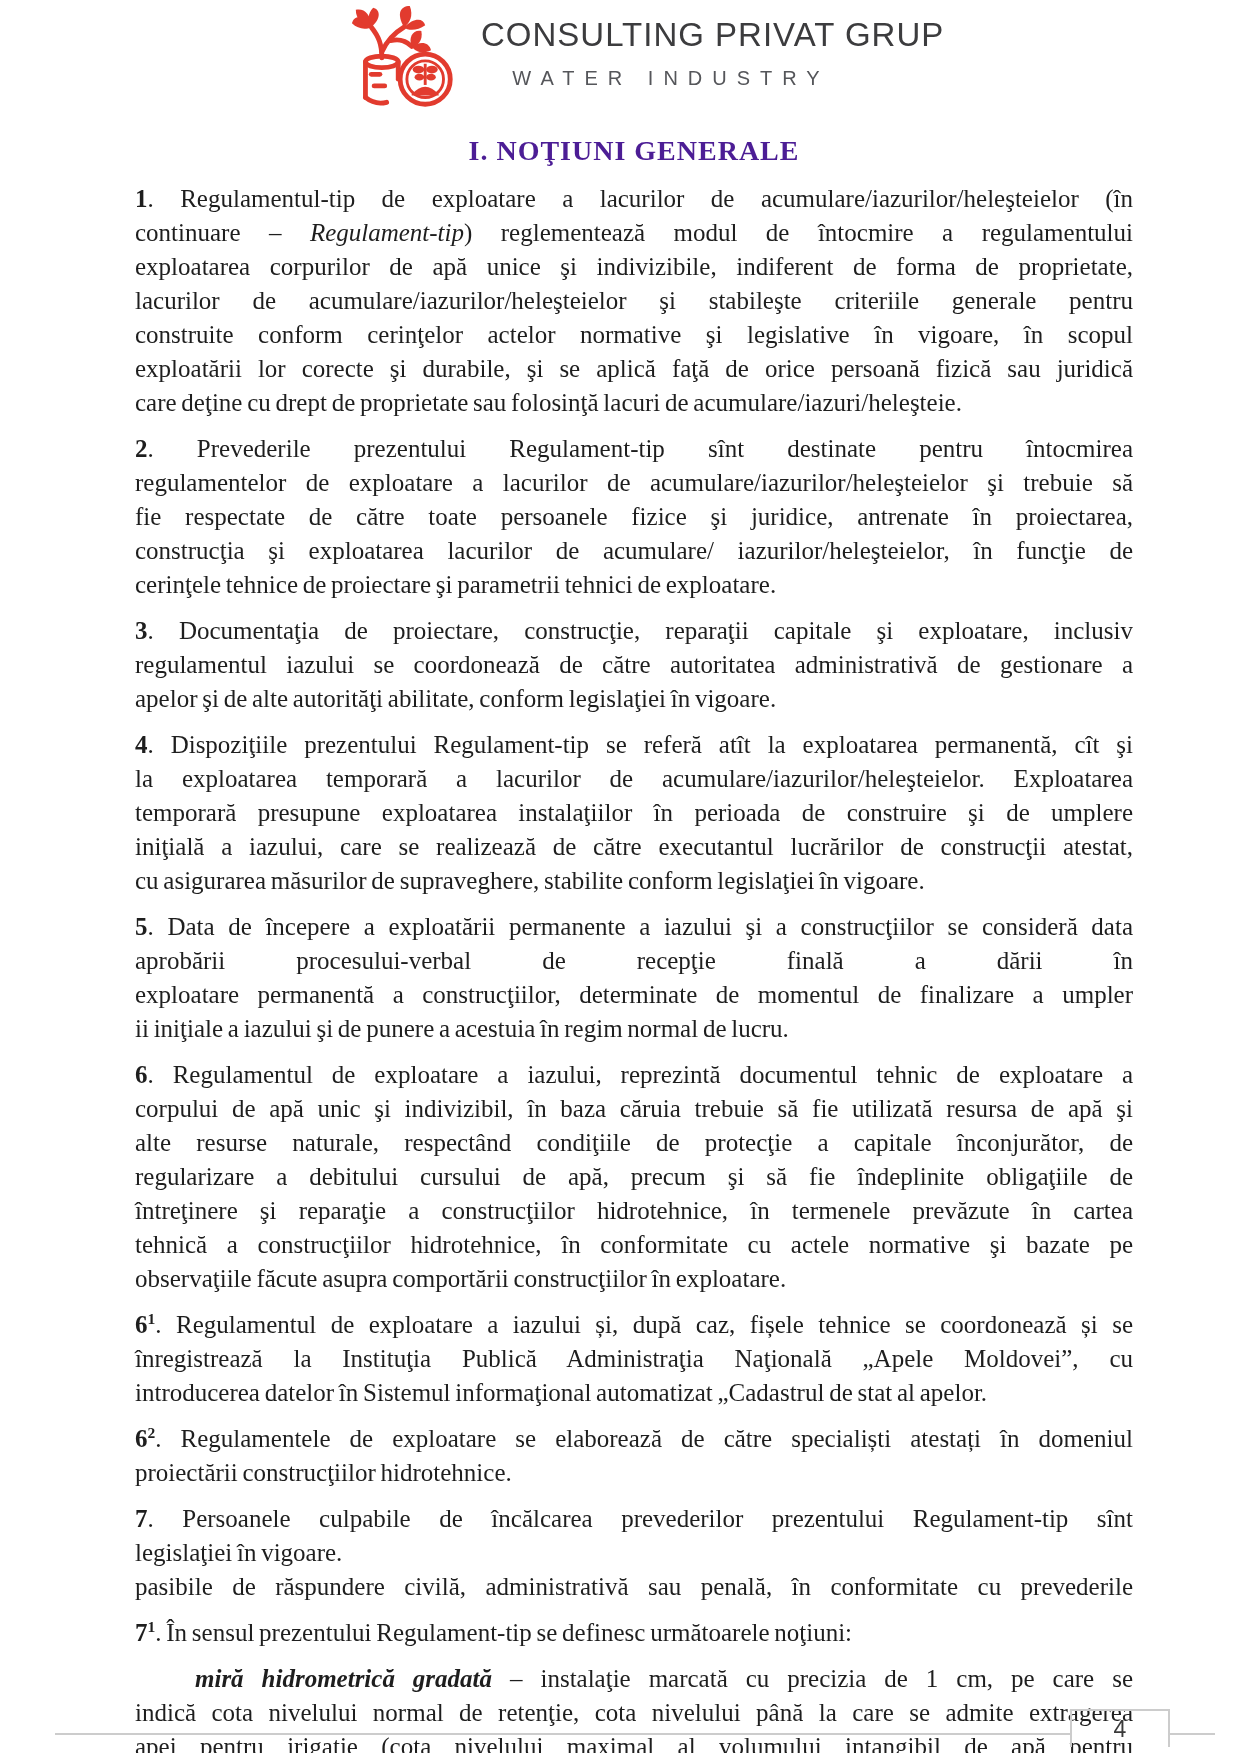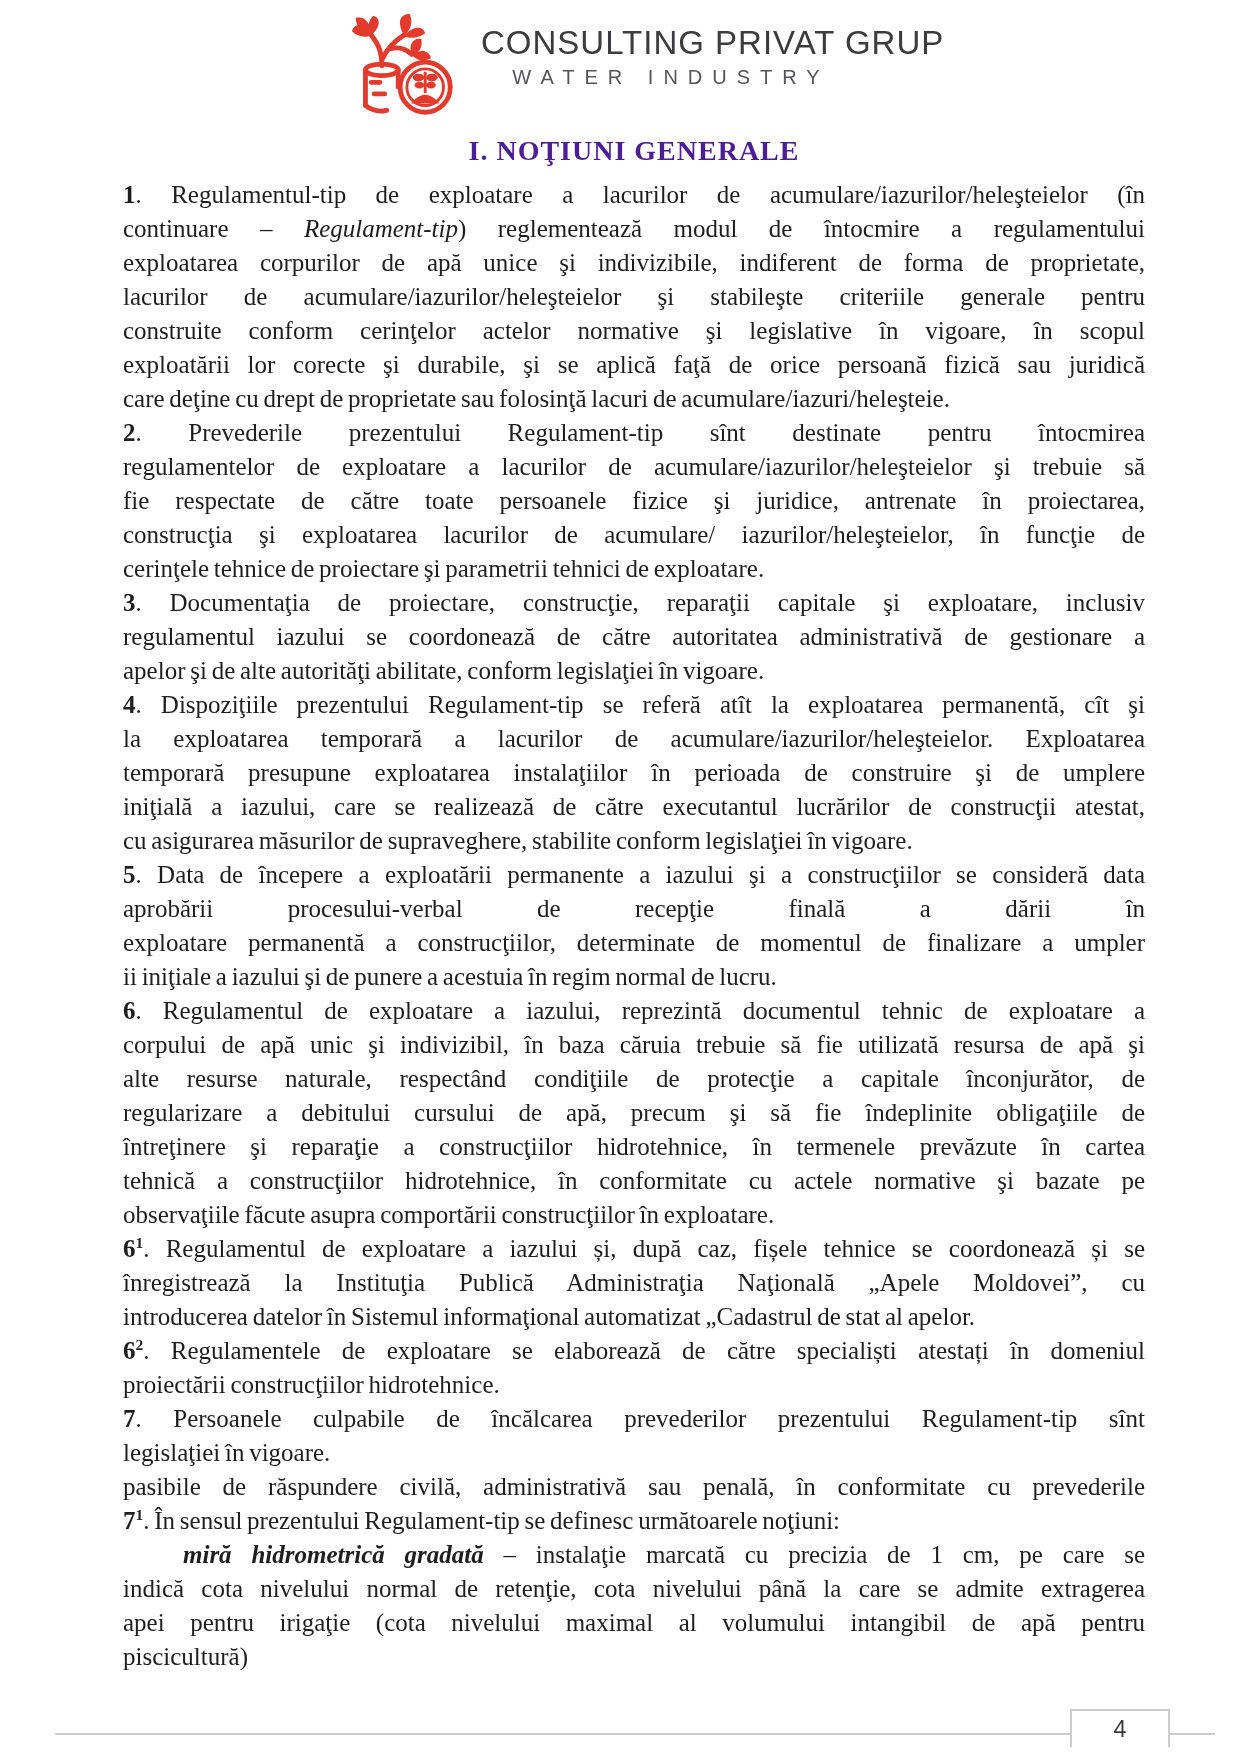--- a/index.html
+++ b/index.html
@@ -6,33 +6,33 @@
   .page{
     position:relative;
     width:1240px;height:1753px;
     margin:0 auto;
     background:#ffffff;
     overflow:hidden;
     font-family:"Liberation Serif","DejaVu Serif",serif;
     color:#1e1e1e;
   }
   
-  .letterhead{position:absolute;top:12px;left:345px;display:flex;align-items:flex-start;}
+  .letterhead{position:absolute;top:4px;left:345px;display:flex;align-items:flex-start;}
   .logo{display:block;width:118px;height:106px;}
   .brand{margin-left:18px;margin-top:12px;width:380px;
          font-family:"Liberation Sans","DejaVu Sans",sans-serif;text-align:center;}
   .company{font-size:33px;font-weight:400;letter-spacing:1px;color:#3c3c3e;white-space:nowrap;}
-  .division{margin-top:4px;font-size:20px;font-weight:400;letter-spacing:10px;color:#55565a;white-space:nowrap;}
+  .division{margin-top:13px;font-size:20px;font-weight:400;letter-spacing:10px;color:#55565a;white-space:nowrap;}
   
   .doc{position:absolute;top:132px;left:123px;width:1022px;}
   h1.doc-title{
     margin:0 0 8px 0;font-size:28px;line-height:38px;font-weight:bold;
     text-align:center;letter-spacing:1px;color:#4c1d95;
   }
-  .para{margin:0;}
+  .para{margin:12px;}
   .line{
     font-size:25px;line-height:34px;height:34px;
     word-spacing:-1.5px;white-space:normal;
   }
   .line.justify{text-align:justify;text-align-last:justify;}
   .line.indent{text-indent:60px;}
   .seg-b{font-weight:bold;}
   .seg-i{font-style:italic;}
   .seg-bi{font-weight:bold;font-style:italic;}
   .seg-bs{font-weight:bold;font-size:0.62em;vertical-align:super;line-height:0;}

